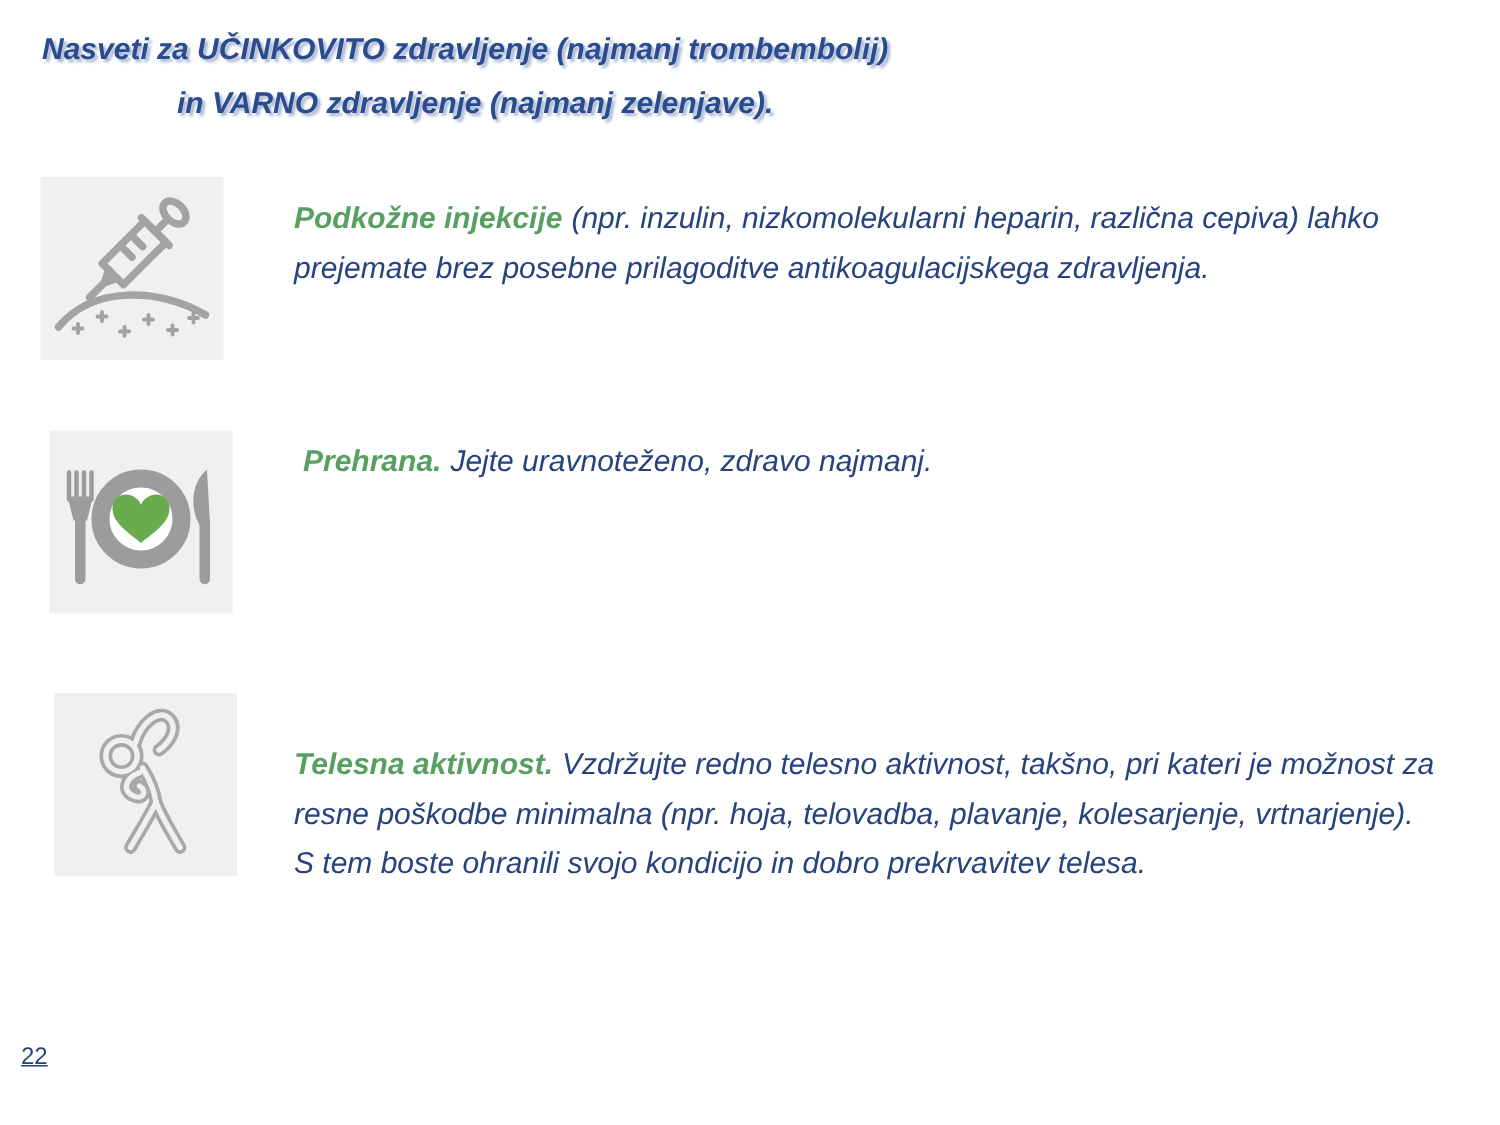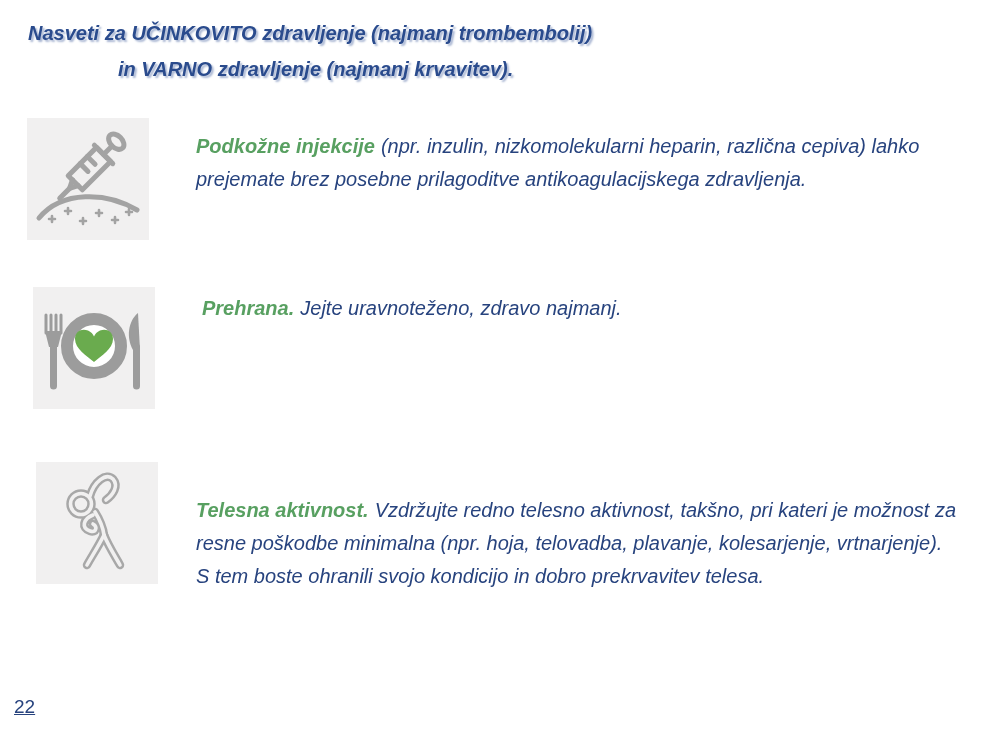--- a/index.html
+++ b/index.html
@@ -31,30 +31,30 @@
   .section-text p{margin:0;}
   .text-1{left:196px;top:130px;width:780px;}
   .text-2{left:196px;top:292px;width:735px;}
   .text-2 .p-first{padding-left:6px;}
   .text-3{left:196px;top:494px;width:762px;}
   .lead{
     font-weight:bold;color:#58a061;margin-right:0.30em;
   }
   .page-number{
     position:absolute;left:14px;top:696px;
-    font-size:19px;color:#27437e;text-decoration:underline;
+    font-size:16px;color:#27437e;text-decoration:underline;
   }
 </style>
 </head>
 <body>
 
 <div class="slide">
 
   <div class="title-line title-line1">Nasveti za UČINKOVITO zdravljenje (najmanj trombembolij)</div>
-  <div class="title-line title-line2">in VARNO zdravljenje (najmanj krvavitev).</div>
+  <div class="title-line title-line2">in VARNO zdravljenje (najmanj zelenjave).</div>
 
   <div class="icon-box icon-1">
     <svg viewBox="0 0 122 122" xmlns="http://www.w3.org/2000/svg">
       <g stroke="#a3a3a3" fill="none" stroke-width="5" stroke-linecap="round" stroke-linejoin="round" transform="rotate(45 61 52)">
         <ellipse cx="61" cy="12" rx="9" ry="6"></ellipse>
         <line x1="61" y1="18" x2="61" y2="30"></line>
         <line x1="48" y1="30" x2="74" y2="30"></line>
         <rect x="51" y="30" width="20" height="40"></rect>
         <line x1="51" y1="43" x2="62" y2="43"></line>
         <line x1="51" y1="53" x2="62" y2="53"></line>

